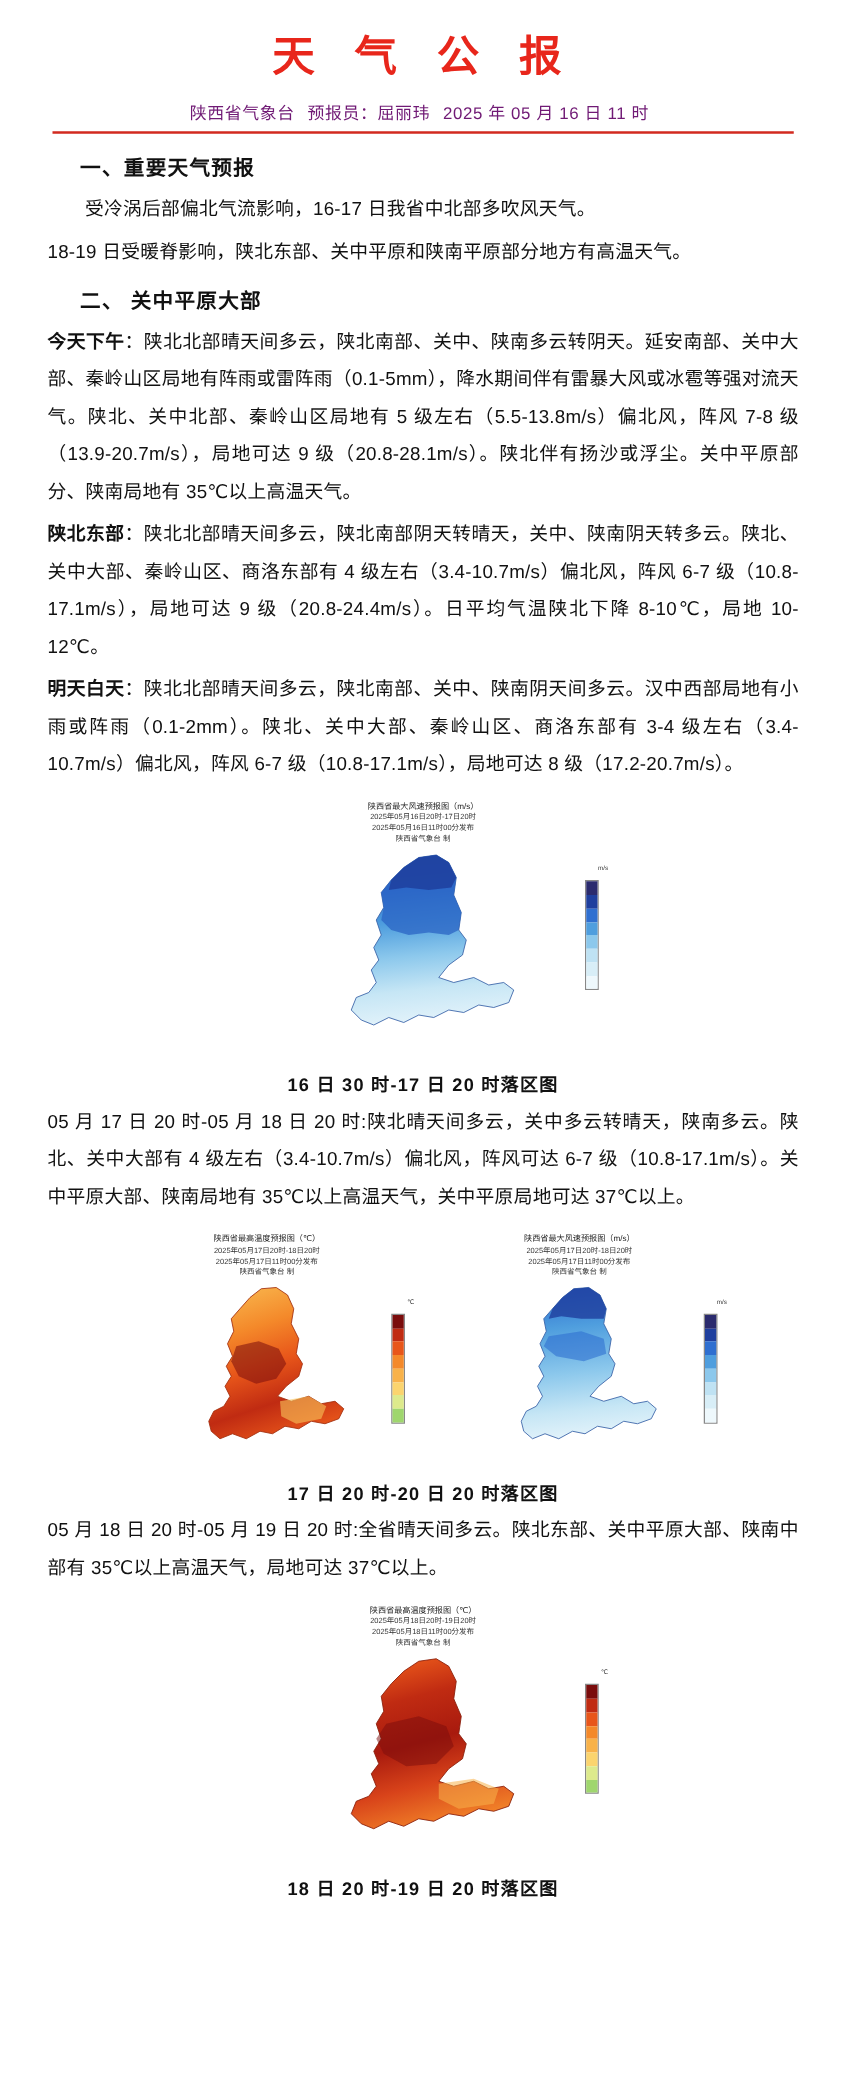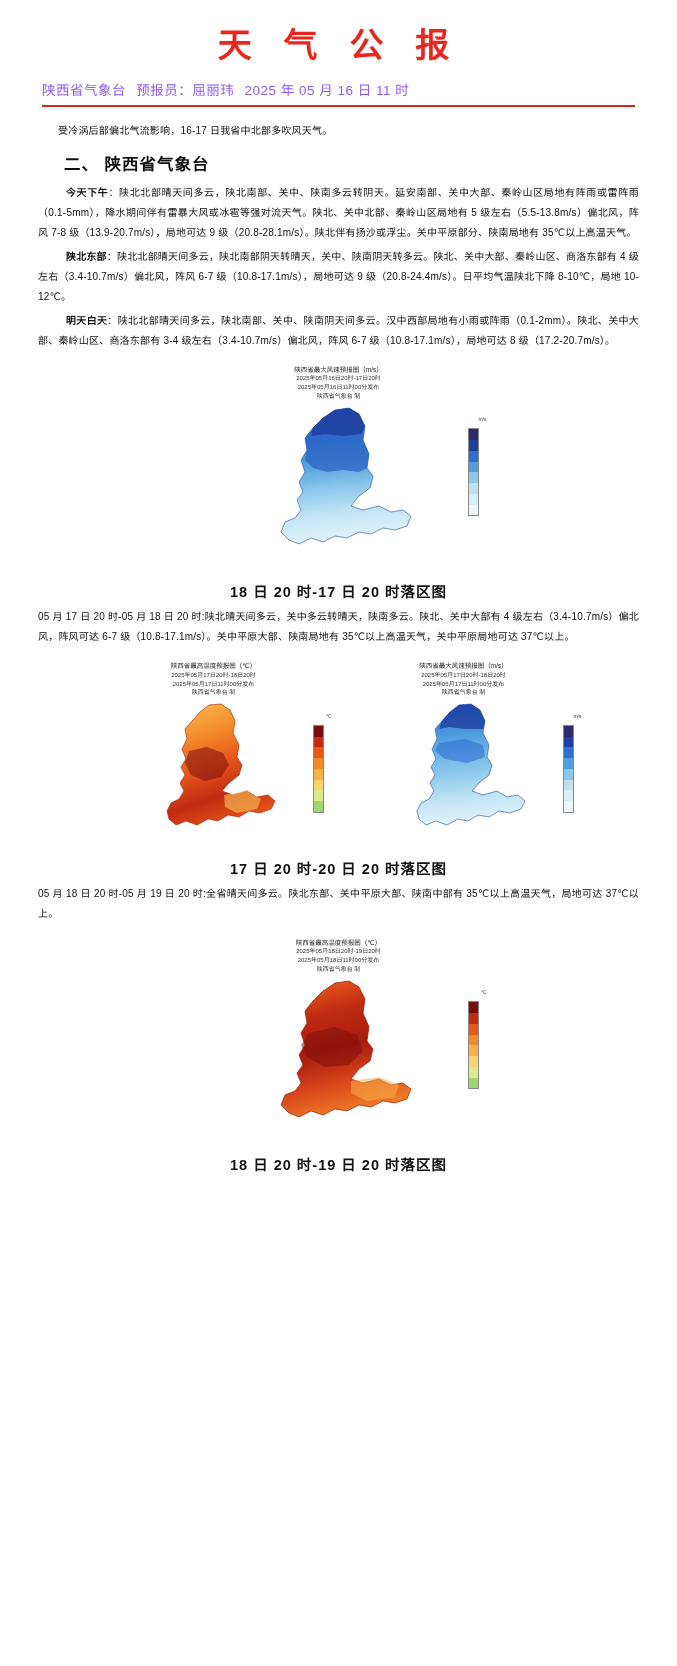--- a/index.html
+++ b/index.html
@@ -30,21 +30,22 @@
     padding: 18px 0 6px 0;
     font-family: "DejaVu Sans", "Liberation Sans", sans-serif;
   }
 
   
   .byline-wrap {
     padding: 6px 42px 0 42px;
   }
   .byline {
     font-size: 13.5px;
-    color: #8b5cf6;
+    color: #701a75;
+    text-align: center;
     padding-bottom: 6px;
     letter-spacing: 0.5px;
   }
   .byline span { margin-right: 6px; }
   .rule-red {
     border: none;
     border-top: 2px solid #d22a1f;
     margin: 0 0 14px 0;
   }
 
@@ -54,32 +55,31 @@
   }
   h2.section {
     font-size: 16.5px;
     font-weight: bold;
     margin: 10px 0 8px 0;
     padding-left: 26px;
     letter-spacing: 1px;
     color: #111;
   }
   p.para {
-    font-size: 10px;
+    font-size: 15px;
     line-height: 2.0;
     margin: 0 0 4px 0;
     text-align: justify;
     text-justify: inter-ideograph;
     letter-spacing: 0.2px;
     color: #111;
   }
   p.indent { text-indent: 2em; }
   .lead {
     font-weight: bold;
-    margin-left: 28px;
   }
 
   
   .figure {
     margin: 14px 0 6px 0;
     text-align: center;
   }
   .figure-caption {
     font-size: 14.5px;
     font-weight: bold;
@@ -142,23 +142,25 @@
     <div class="byline">
       <span>陕西省气象台</span>
       <span>预报员：屈丽玮</span>
       <span>2025 年 05 月 16 日 11 时</span>
     </div>
     <hr class="rule-red">
   </div>
 
   <div class="content">
 
+    <h2 class="section">一、重要天气预报</h2>
     <p class="para indent">受冷涡后部偏北气流影响，16-17 日我省中北部多吹风天气。</p>
-
-    <h2 class="section">二、 陕西省气象台</h2>
+    <p class="para">18-19 日受暖脊影响，陕北东部、关中平原和陕南平原部分地方有高温天气。</p>
+
+    <h2 class="section">二、 关中平原大部</h2>
 
     <p class="para"><span class="lead">今天下午</span><span>：陕北北部晴天间多云，陕北南部、关中、陕南多云转阴天。延安南部、关中大部、秦岭山区局地有阵雨或雷阵雨（0.1-5mm），降水期间伴有雷暴大风或冰雹等强对流天气。陕北、关中北部、秦岭山区局地有 5 级左右（5.5-13.8m/s）偏北风，阵风 7-8 级（13.9-20.7m/s），局地可达 9 级（20.8-28.1m/s）。陕北伴有扬沙或浮尘。关中平原部分、陕南局地有 35℃以上高温天气。</span></p>
 
     <p class="para"><span class="lead">陕北东部</span><span>：陕北北部晴天间多云，陕北南部阴天转晴天，关中、陕南阴天转多云。陕北、关中大部、秦岭山区、商洛东部有 4 级左右（3.4-10.7m/s）偏北风，阵风 6-7 级（10.8-17.1m/s），局地可达 9 级（20.8-24.4m/s）。日平均气温陕北下降 8-10℃，局地 10-12℃。</span></p>
 
     <p class="para"><span class="lead">明天白天</span><span>：陕北北部晴天间多云，陕北南部、关中、陕南阴天间多云。汉中西部局地有小雨或阵雨（0.1-2mm）。陕北、关中大部、秦岭山区、商洛东部有 3-4 级左右（3.4-10.7m/s）偏北风，阵风 6-7 级（10.8-17.1m/s），局地可达 8 级（17.2-20.7m/s）。</span></p>
 
     <div class="figure">
       <div class="map-row">
         <div class="map-card wide">
@@ -195,21 +197,21 @@
               <div class="seg" style="height:12.5%;background:#2f6fd0"></div>
               <div class="seg" style="height:12.5%;background:#4f9ede"></div>
               <div class="seg" style="height:12.5%;background:#8cc8ec"></div>
               <div class="seg" style="height:12.5%;background:#bfe2f3"></div>
               <div class="seg" style="height:12.5%;background:#d8eef7"></div>
               <div class="seg" style="height:12.5%;background:#eef8fc"></div>
             </div>
           </div>
         </div>
       </div>
-      <div class="figure-caption">18 日 20 时-17 日 20 时落区图</div>
+      <div class="figure-caption">16 日 30 时-17 日 20 时落区图</div>
     </div>
 
     <p class="para">05 月 17 日 20 时-05 月 18 日 20 时:陕北晴天间多云，关中多云转晴天，陕南多云。陕北、关中大部有 4 级左右（3.4-10.7m/s）偏北风，阵风可达 6-7 级（10.8-17.1m/s）。关中平原大部、陕南局地有 35℃以上高温天气，关中平原局地可达 37℃以上。</p>
 
     <div class="figure">
       <div class="map-row">
 
         <div class="map-card">
           <div class="map-head">
             <div class="l1">陕西省最高温度预报图（℃）</div>

